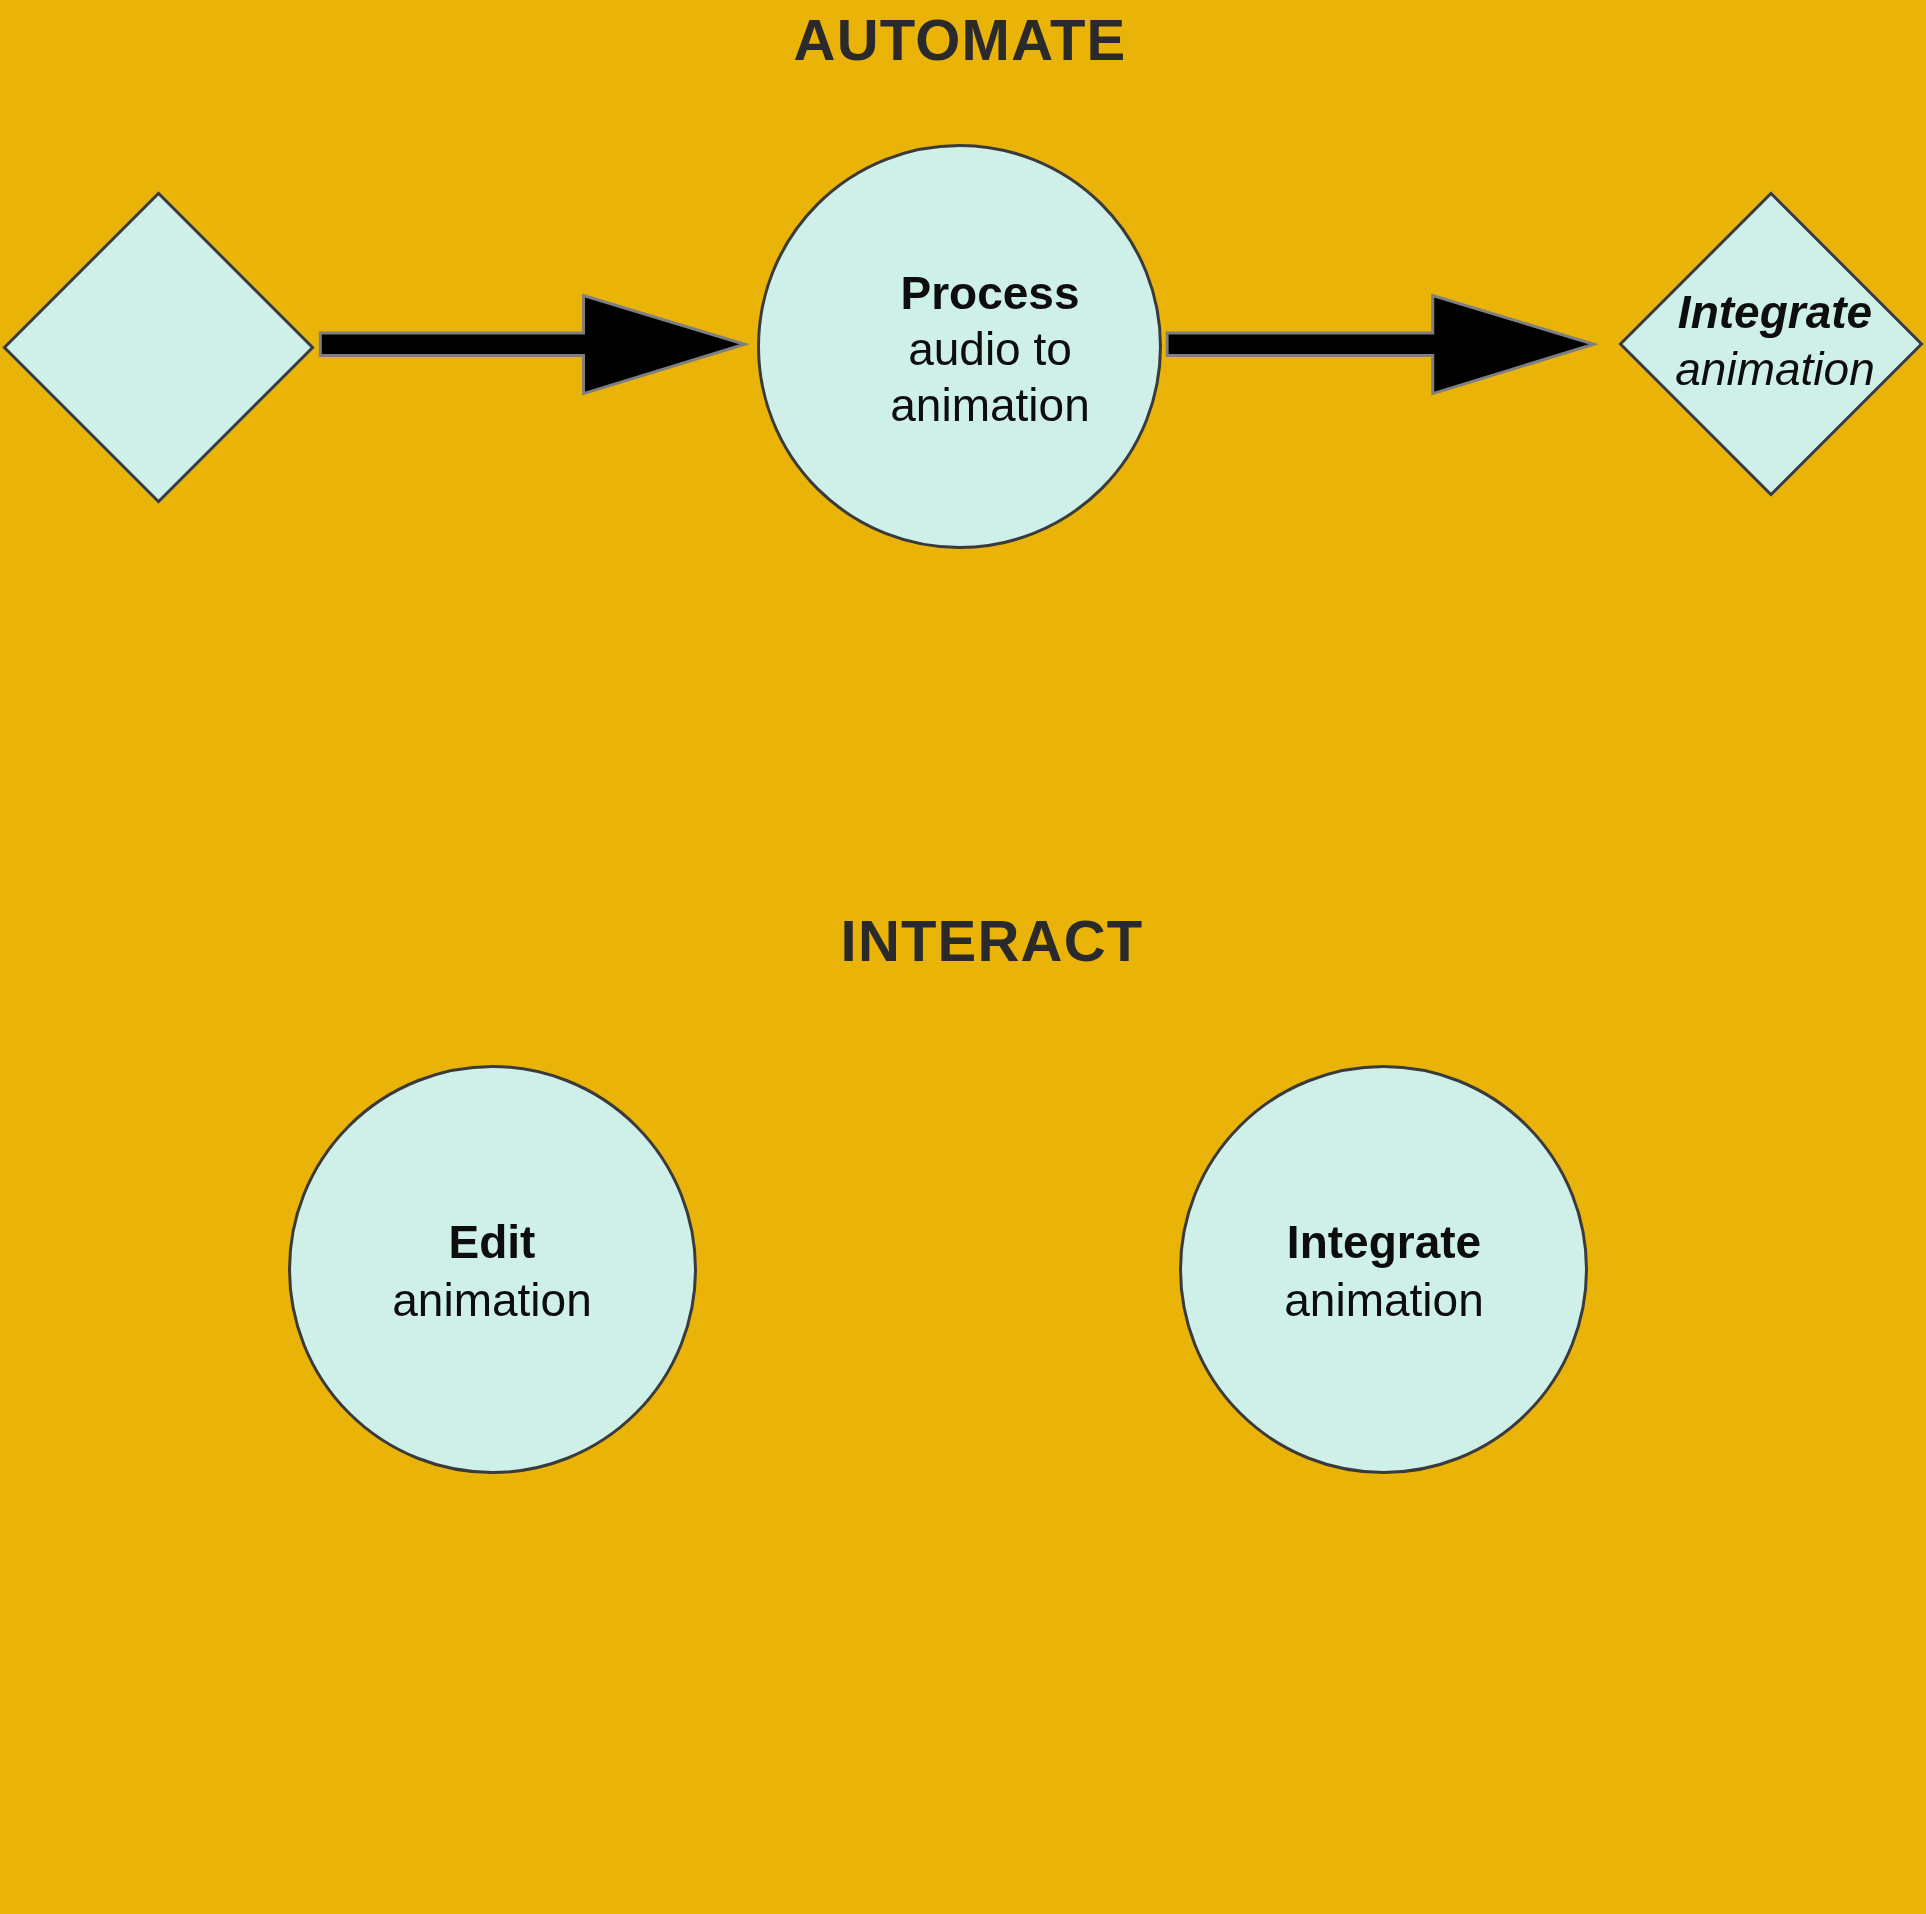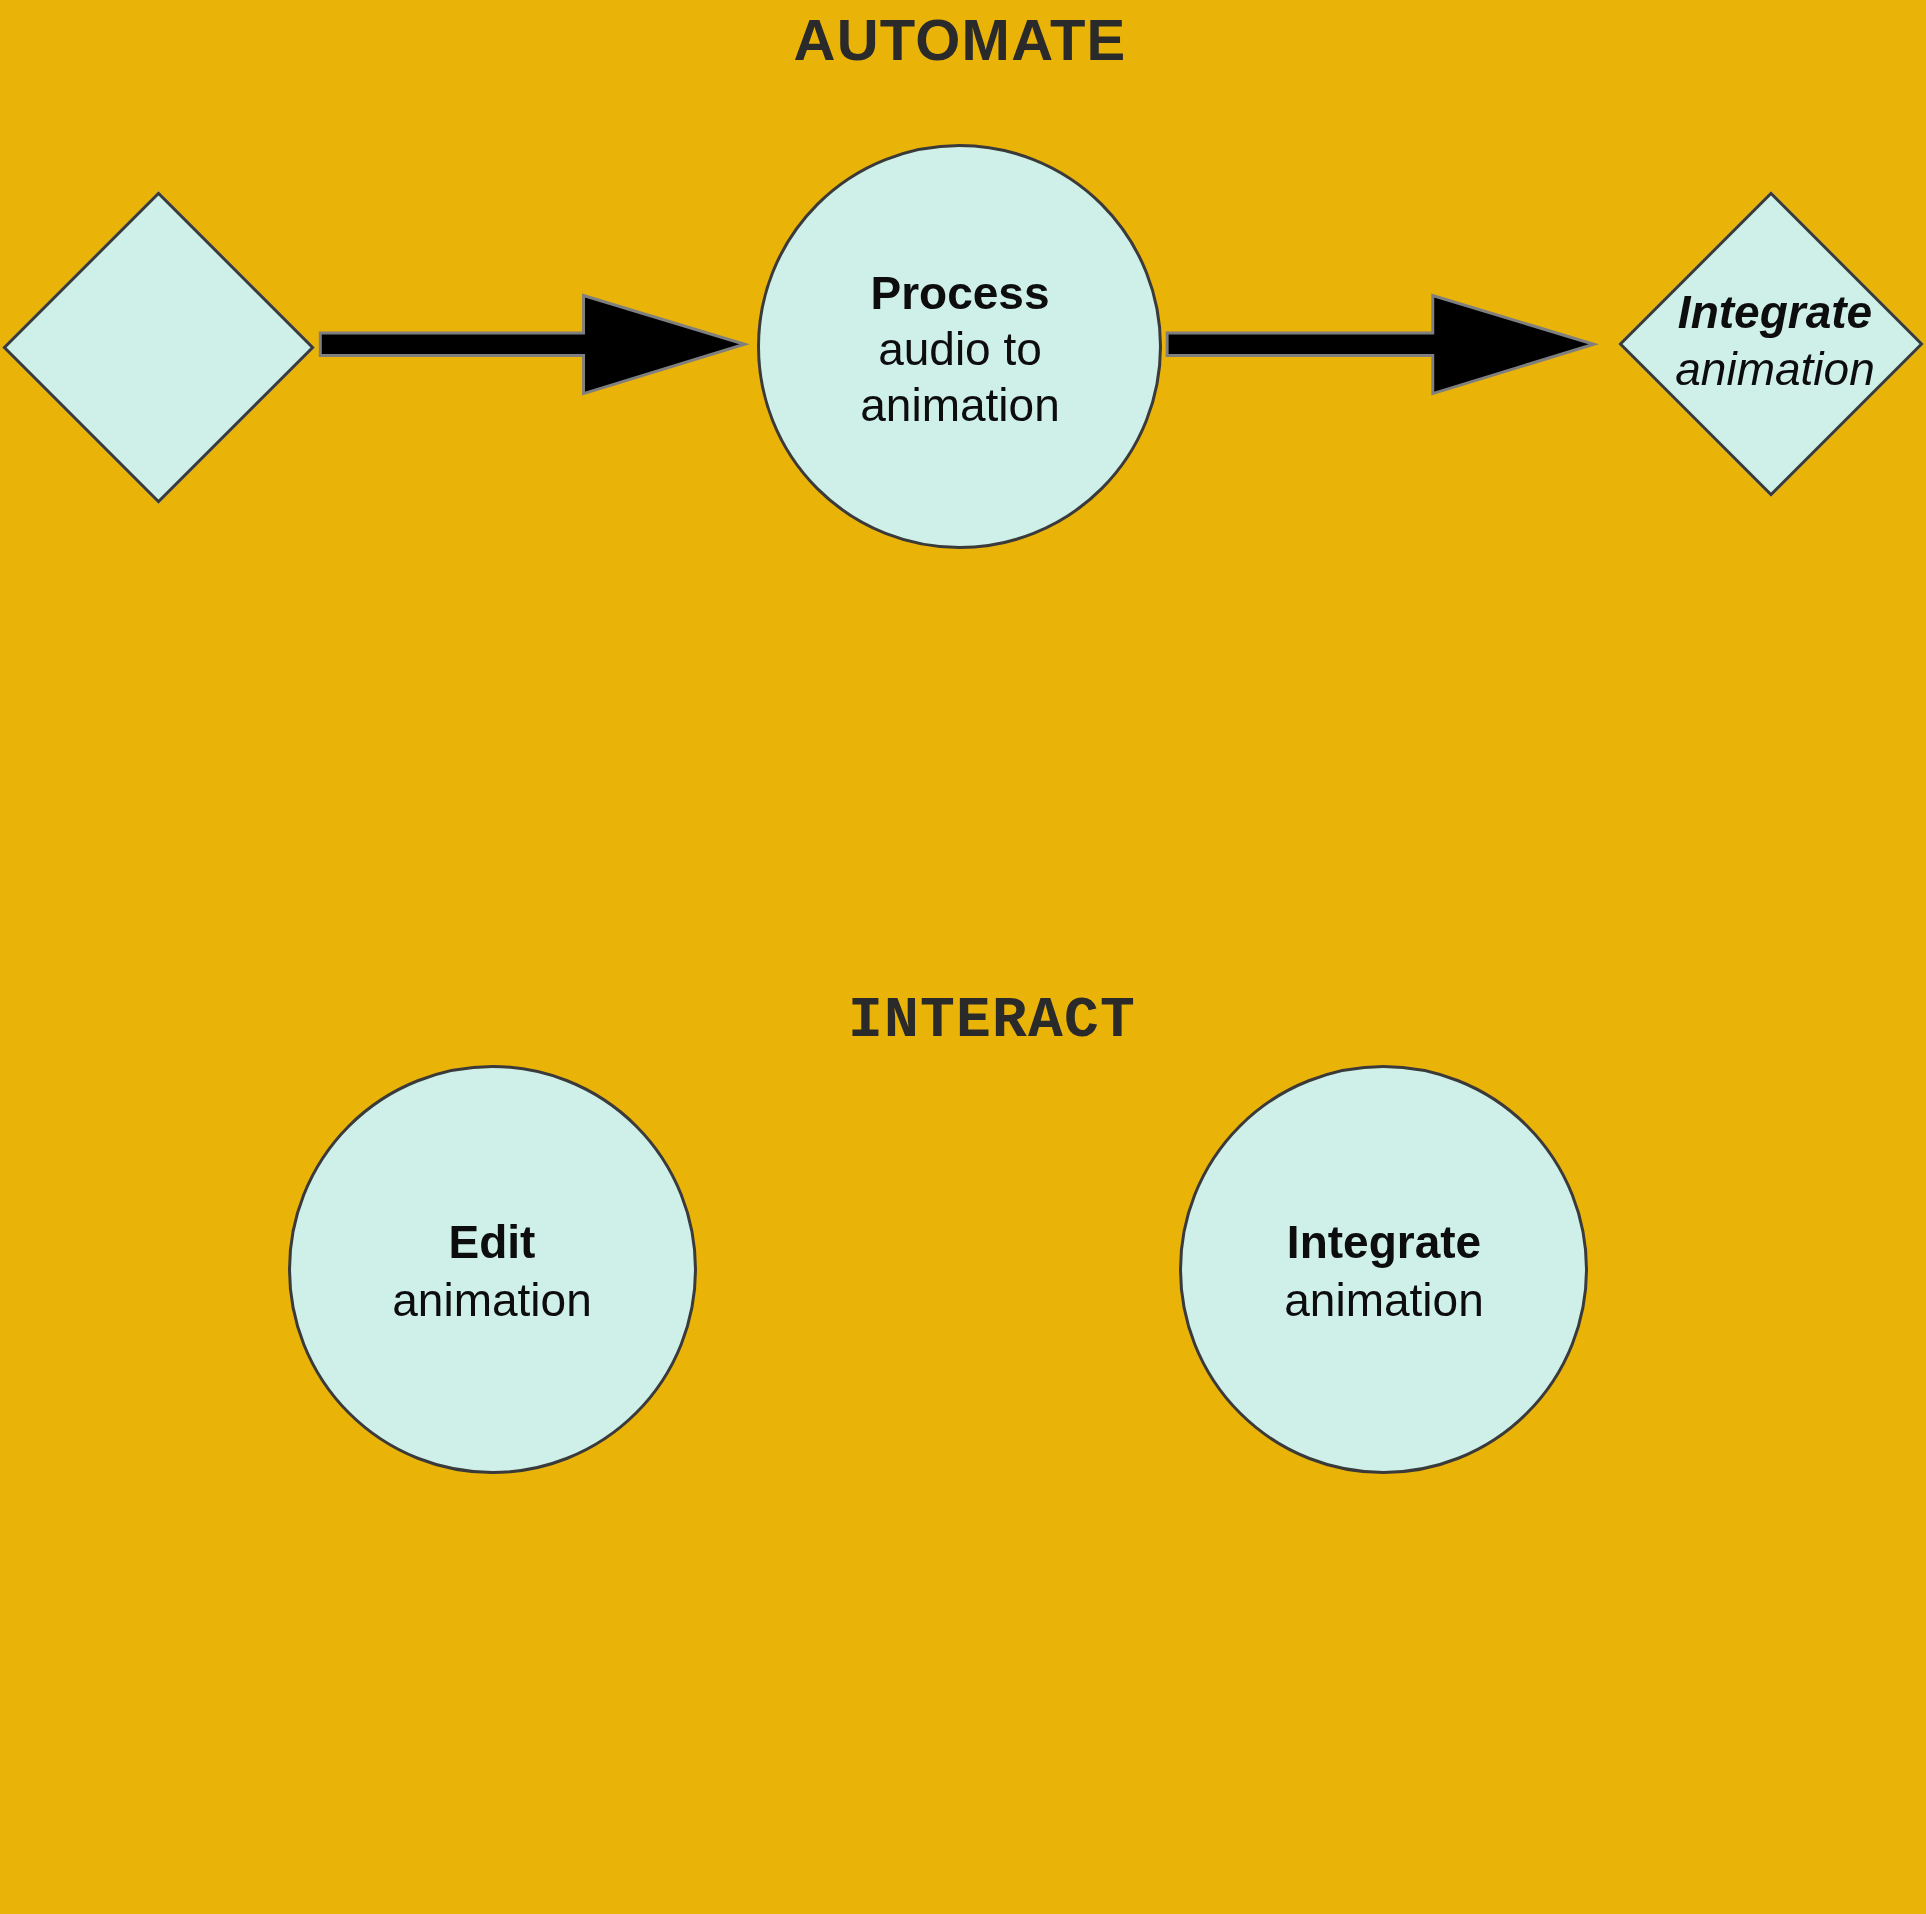--- a/index.html
+++ b/index.html
@@ -19,21 +19,21 @@
   .section-title {
     position: absolute;
     transform: translate(-50%, -50%);
     font-size: 58px;
     font-weight: 700;
     letter-spacing: 1.2px;
     color: #2a2a2a;
     white-space: nowrap;
   }
   .section-title.automate { left: 960px; top: 39px; }
-  .section-title.interact { left: 992px; top: 1020px; font-family: Liberation Mono, monospace; }
+  .section-title.interact { left: 992px; top: 940px; }
 
   .arrows-layer {
     position: absolute;
     left: 0; top: 0;
     width: 1926px;
     height: 1915px;
   }
   .arrows-layer polygon {
     fill: #000000;
     stroke: #7f7f7f;
@@ -65,21 +65,21 @@
   .node-label {
     position: absolute;
     transform: translate(-50%, -50%);
     text-align: center;
     color: #0d0d0d;
     font-size: 46px;
     white-space: nowrap;
   }
   .node-label .bold { font-weight: 700; }
   .node-label.input-label     { left: 158px;  top: 346px;  line-height: 61px; }
-  .node-label.process-label   { left: 960px; top: 349px;  line-height: 56px;  }
+  .node-label.process-label   { left: 990px; top: 349px;  line-height: 56px;  }
   .node-label.integrate-label { left: 1775px; top: 341px;  line-height: 57px; font-style: italic;  }
   .node-label.edit-label      { left: 492px;  top: 1271px; line-height: 58px;  }
   .node-label.visualize-label { left: 1384px; top: 1271px; line-height: 58px;  }
 </style>
 </head>
 <body>
 
 <div class="canvas">
 
   <div class="section-title automate">AUTOMATE</div>

